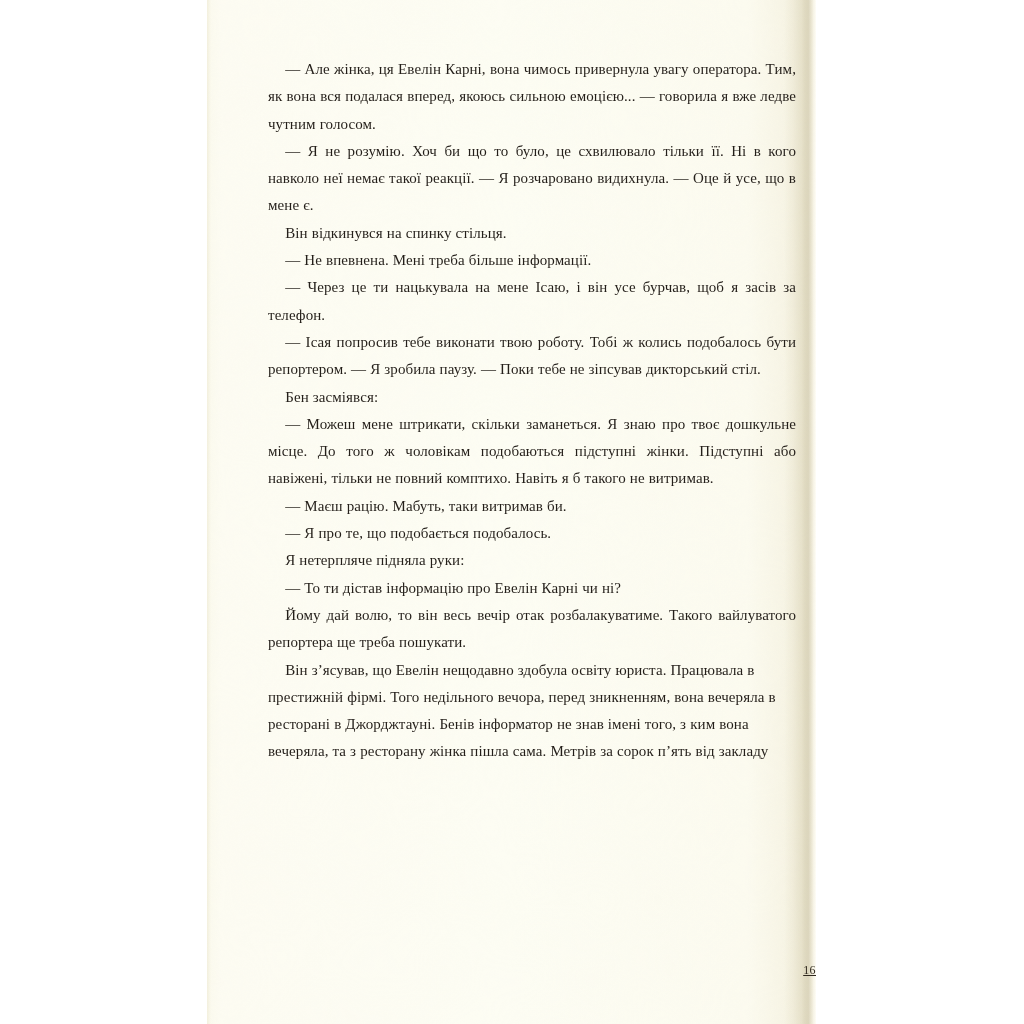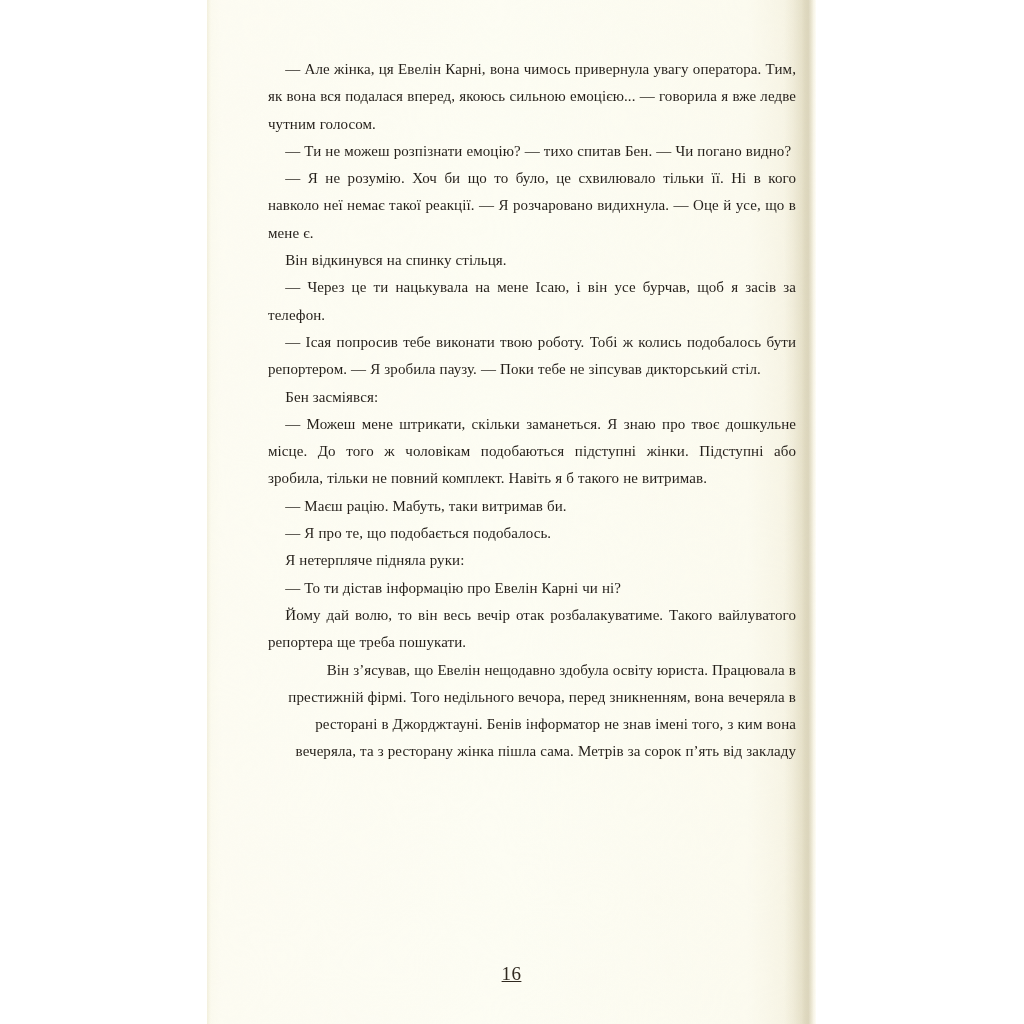--- a/index.html
+++ b/index.html
@@ -88,31 +88,31 @@
     word-spacing: 0.2px;
   }
 
   #text-column p {
     margin: 0;
     text-indent: 1.15em;
     text-align: justify;
     hyphens: manual;
   }
   #text-column p.last-para {
-    text-align: right;
+    text-align: left;
   }
 
   
   #folio {
     position: absolute;
     left: 0;
     top: 963px;
     width: 609px;
-    text-align: center;
-    font-size: 19px;
+    text-align: right;
+    font-size: 12px;
     color: #30291f;
     letter-spacing: 0.4px;
     text-decoration: underline;
   }
 </style>
 </head>
 <body>
 
 <div id="book-page">
 
@@ -135,27 +135,27 @@
     </defs>
     <rect width="609" height="1024" filter="url(#blotch)"></rect>
     <rect width="609" height="1024" filter="url(#fibers)"></rect>
   </svg>
 
   <div id="page-left-edge"></div>
   <div id="page-curl-shadow"></div>
 
   <div id="text-column">
     <p>— Але жінка, ця Евелін Карні, вона чимось привернула ува­гу оператора. Тим, як вона вся подалася вперед, якоюсь силь­ною емоцією... — говорила я вже ледве чутним голосом.</p>
-    <p>— Ти не можеш розпізнати емоцію? — тихо спитав Бен. — Чи погано видно?</p>
     <p>— Я не розумію. Хоч би що то було, це схвилювало тільки її. Ні в кого навколо неї немає такої реакції. — Я розчаровано ви­дихнула. — Оце й усе, що в мене є.</p>
     <p>Він відкинувся на спинку стільця.</p>
+    <p>— Не впевнена. Мені треба більше інформації.</p>
     <p>— Через це ти нацькувала на мене Ісаю, і він усе бурчав, щоб я засів за телефон.</p>
     <p>— Ісая попросив тебе виконати твою роботу. Тобі ж колись подобалось бути репортером. — Я зробила паузу. — Поки тебе не зіпсував дикторський стіл.</p>
     <p>Бен засміявся:</p>
-    <p>— Можеш мене штрикати, скільки заманеться. Я знаю про твоє дошкульне місце. До того ж чоловікам подобаються під­ступні жінки. Підступні або зробила, тільки не повний комп­лект. Навіть я б такого не витримав.</p>
+    <p>— Можеш мене штрикати, скільки заманеться. Я знаю про твоє дошкульне місце. До того ж чоловікам подобаються під­ступні жінки. Підступні або навіжені, тільки не повний комп­тихо. Навіть я б такого не витримав.</p>
     <p>— Маєш рацію. Мабуть, таки витримав би.</p>
     <p>— Я про те, що подобається подобалось.</p>
     <p>Я нетерпляче підняла руки:</p>
     <p>— То ти дістав інформацію про Евелін Карні чи ні?</p>
     <p>Йому дай волю, то він весь вечір отак розбалакуватиме. Та­кого вайлуватого репортера ще треба пошукати.</p>
     <p class="last-para">Він з’ясував, що Евелін нещодавно здобула освіту юриста. Працювала в престижній фірмі. Того недільного вечора, перед зникненням, вона вечеряла в ресторані в Джорджтауні. Бенів інформатор не знав імені того, з ким вона вечеряла, та з рес­торану жінка пішла сама. Метрів за сорок п’ять від закладу</p>
   </div>
 
   <div id="folio">16</div>
 

